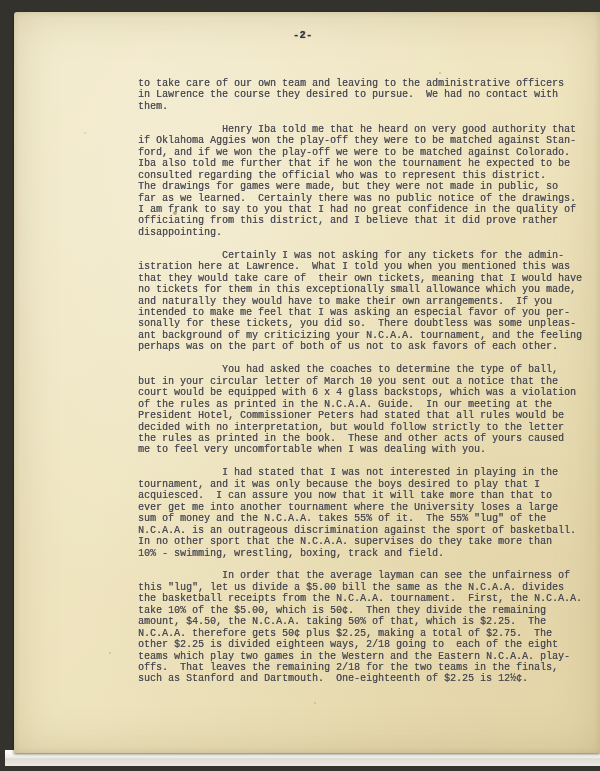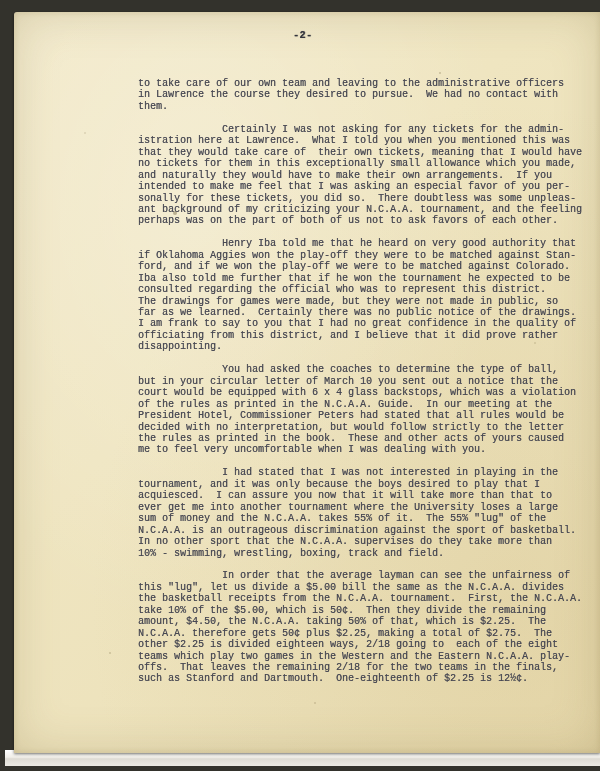--- a/index.html
+++ b/index.html
@@ -69,39 +69,39 @@
 
 <div class="under-sheet"></div>
 
 <div class="paper">
   <div class="specks"></div>
   <div class="page-number">-2-</div>
   <div class="text-block">
     <p class="para no-indent">to take care of our own team and leaving to the administrative officers
 in Lawrence the course they desired to pursue.  We had no contact with
 them.</p>
-    <p class="para">Certainly I was not asking for any tickets for the admin-
-istration here at Lawrence.  What I told you when you mentioned this was
-that they would take care of  their own tickets, meaning that I would have
-no tickets for them in this exceptionally small allowance which you made,
-and naturally they would have to make their own arrangements.  If you
-intended to make me feel that I was asking an especial favor of you per-
-sonally for these tickets, you did so.  There doubtless was some unpleas-
-ant background of my criticizing your N.C.A.A. tournament, and the feeling
-perhaps was on the part of both of us not to ask favors of each other.</p>
     <p class="para">Henry Iba told me that he heard on very good authority that
 if Oklahoma Aggies won the play-off they were to be matched against Stan-
 ford, and if we won the play-off we were to be matched against Colorado.
 Iba also told me further that if he won the tournament he expected to be
 consulted regarding the official who was to represent this district.
 The drawings for games were made, but they were not made in public, so
 far as we learned.  Certainly there was no public notice of the drawings.
 I am frank to say to you that I had no great confidence in the quality of
 officiating from this district, and I believe that it did prove rather
 disappointing.</p>
+    <p class="para">Certainly I was not asking for any tickets for the admin-
+istration here at Lawrence.  What I told you when you mentioned this was
+that they would take care of  their own tickets, meaning that I would have
+no tickets for them in this exceptionally small allowance which you made,
+and naturally they would have to make their own arrangements.  If you
+intended to make me feel that I was asking an especial favor of you per-
+sonally for these tickets, you did so.  There doubtless was some unpleas-
+ant background of my criticizing your N.C.A.A. tournament, and the feeling
+perhaps was on the part of both of us not to ask favors of each other.</p>
     <p class="para">You had asked the coaches to determine the type of ball,
 but in your circular letter of March 10 you sent out a notice that the
 court would be equipped with 6 x 4 glass backstops, which was a violation
 of the rules as printed in the N.C.A.A. Guide.  In our meeting at the
 President Hotel, Commissioner Peters had stated that all rules would be
 decided with no interpretation, but would follow strictly to the letter
 the rules as printed in the book.  These and other acts of yours caused
 me to feel very uncomfortable when I was dealing with you.</p>
     <p class="para">I had stated that I was not interested in playing in the
 tournament, and it was only because the boys desired to play that I

